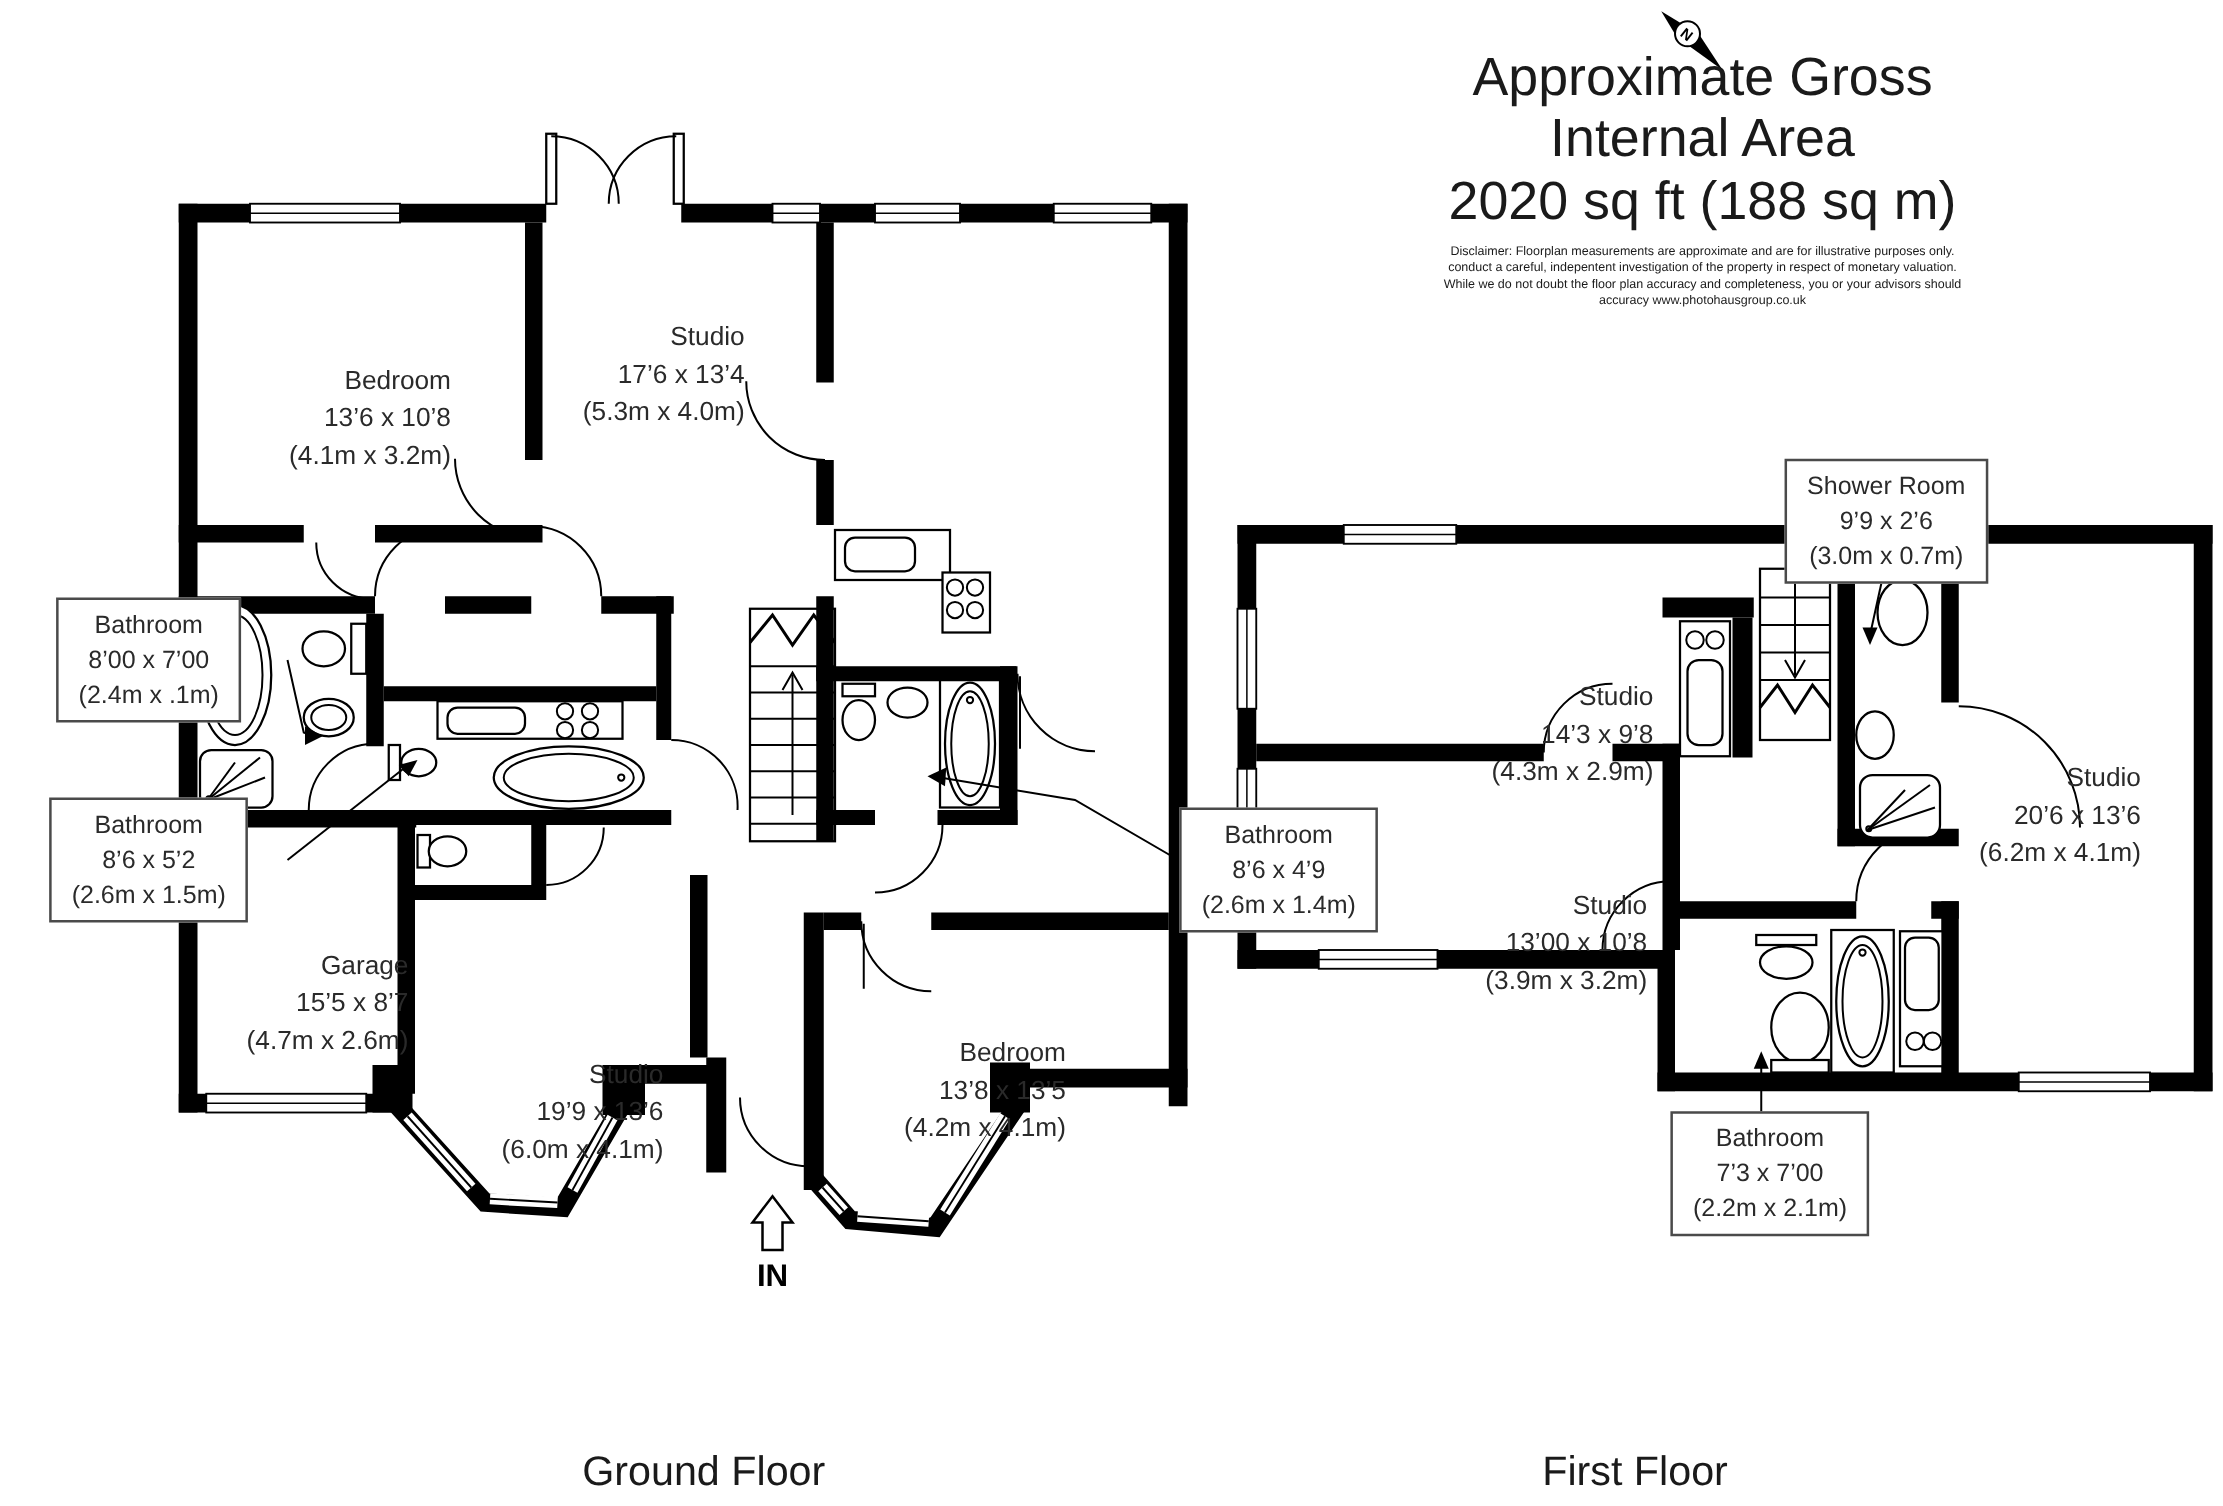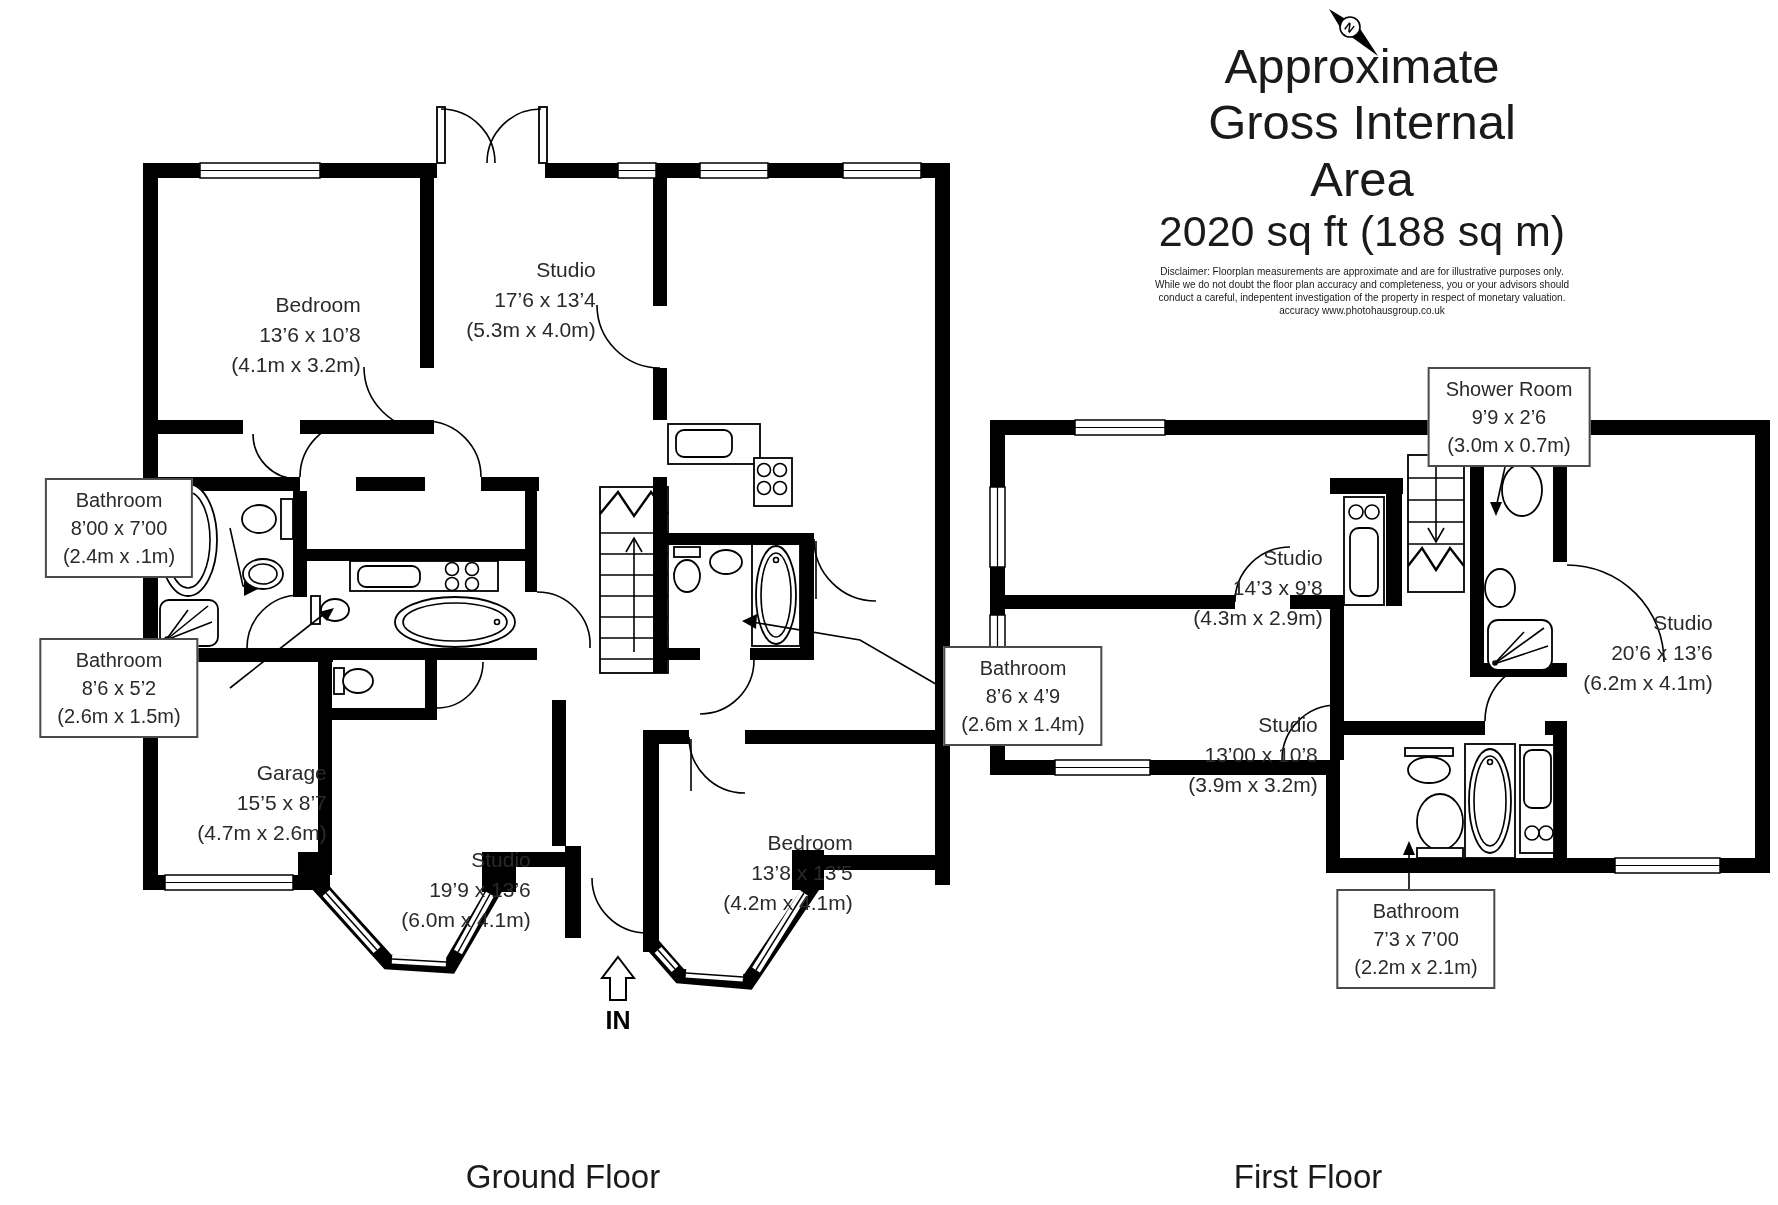--- a/index.html
+++ b/index.html
@@ -19,21 +19,21 @@
   .leader{fill:none;stroke:#000;stroke-width:1.6;}
   .ah{fill:#000;}
   .tread{stroke:#000;stroke-width:1.6;}
   .label{position:absolute;transform:translateX(-50%);text-align:right;font-size:21px;
          line-height:1.42;white-space:nowrap;color:#2a2a2a;}
   .callout{position:absolute;transform:translate(-50%,-50%);border:2px solid #4a4a4a;
            background:#fff;padding:6px 16px;text-align:center;font-size:20px;line-height:1.4;
            white-space:nowrap;color:#2a2a2a;z-index:3;}
   .caption{position:absolute;transform:translateX(-50%);font-size:33px;color:#1a1a1a;margin-left:24px;}
   #header{position:absolute;left:1362px;top:38px;transform:translateX(-50%);text-align:center;z-index:2;}
-  #header .t1{font-size:49px;line-height:1.15;color:#1a1a1a;}
+  #header .t1{font-size:43px;line-height:1.15;color:#1a1a1a;}
   #header .t2{font-size:43px;line-height:1.15;color:#1a1a1a;}
   #header .disc{margin-top:10px;font-size:10px;font-weight:400;line-height:1.28;color:#1a1a1a;}
 </style>
 </head>
 <body>
 
 <div id="canvas">
 
 <svg width="1778" height="1205" viewBox="0 0 1778 1205">
 
@@ -335,22 +335,22 @@
     <line class="leader" x1="1409" y1="891" x2="1409" y2="846"></line>
     <polygon class="ah" points="1409,841 1403,855 1415,855"></polygon>
   </g>
 </svg>
 
   <div id="header">
     <div class="t1">Approximate Gross Internal Area</div>
     <div class="t2">2020 sq ft  (188 sq m)</div>
     <div class="disc">
       <div>Disclaimer: Floorplan measurements are approximate and are for illustrative purposes only.</div>
+      <div>conduct a careful, indepentent investigation of the property in respect of monetary valuation.</div>
       <div>While we do not doubt the floor plan accuracy and completeness, you or your advisors should</div>
-      <div>conduct a careful, indepentent investigation of the property in respect of monetary valuation.</div>
       <div>accuracy www.photohausgroup.co.uk</div>
     </div>
   </div>
 
   <div class="label" style="left:296px;top:290px;">
     <div>Bedroom</div>
     <div>13’6 x 10’8</div>
     <div>(4.1m x 3.2m)</div>
   </div>
   <div class="label" style="left:531px;top:255px;">

